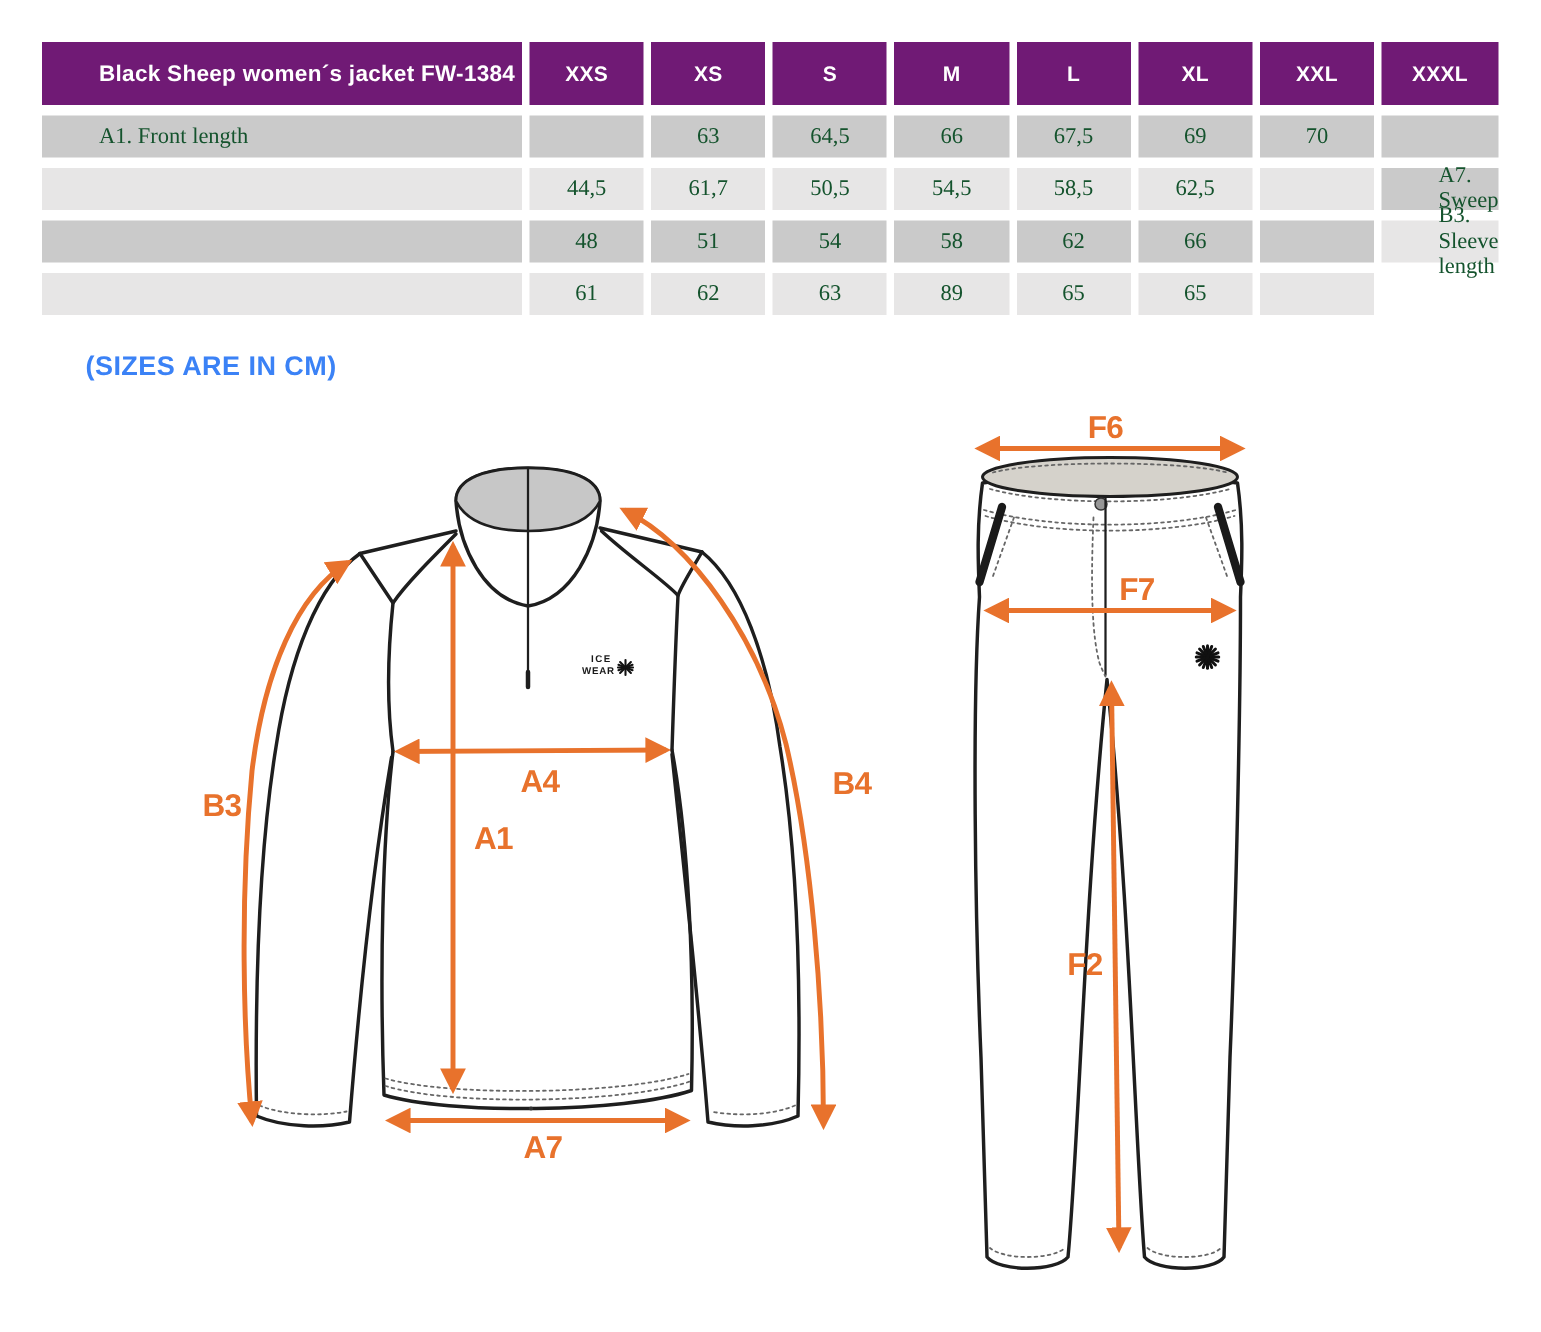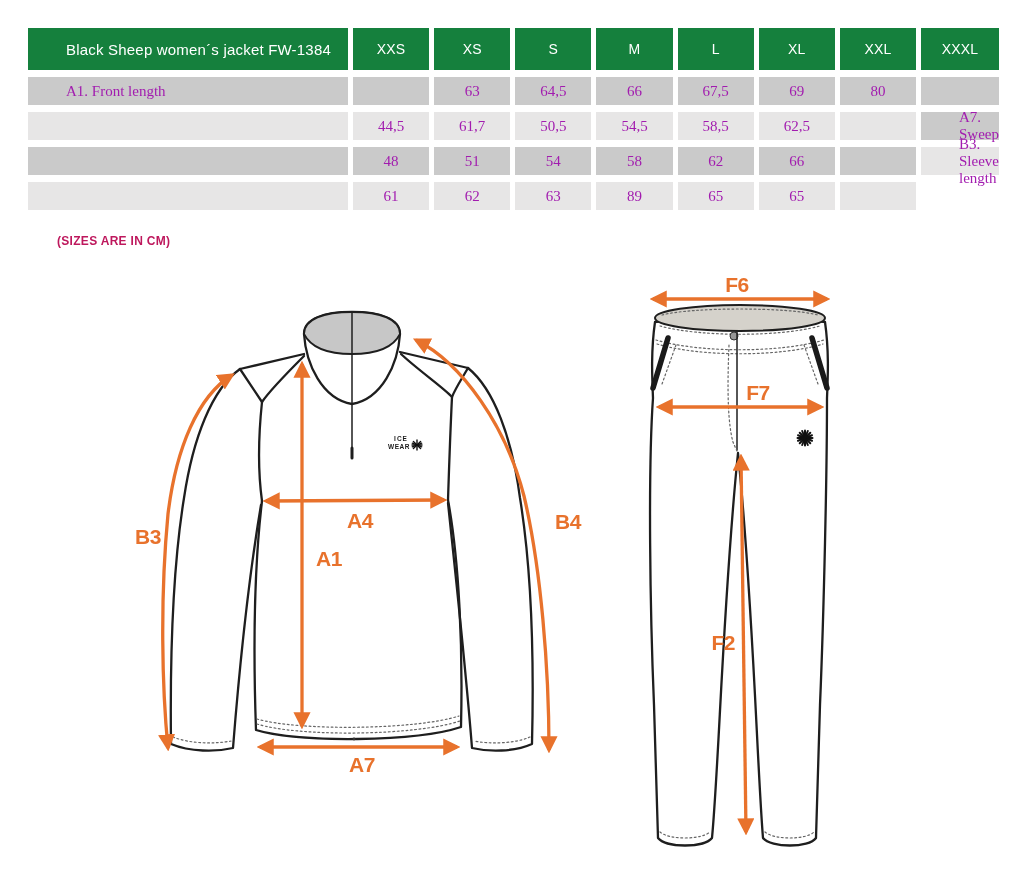--- a/index.html
+++ b/index.html
@@ -9,30 +9,30 @@
   }
   
   .size-table{
     position:absolute;left:28px;top:28px;width:971px;
     display:grid;
     grid-template-columns:320px repeat(8,1fr);
     grid-template-rows:42px repeat(4,28px);
     column-gap:5px;row-gap:7px;
   }
   .cell{display:flex;align-items:center;justify-content:center;}
-  .hc{background:#15803d;color:#ffffff;font-weight:normal;font-size:14px;letter-spacing:.2px;}
+  .hc{background:#701a75;color:#ffffff;font-weight:bold;font-size:14px;letter-spacing:.2px;}
   .tc{justify-content:flex-start;padding-left:38px;font-size:15px;}
-  .vc{font-family:"Liberation Serif",serif;font-size:15px;color:#a21caf;}
+  .vc{font-family:"Liberation Serif",serif;font-size:15px;color:#14532d;}
   .lc{justify-content:flex-start;padding-left:38px;}
   .rd{background:#CACACA;}
   .rl{background:#E7E6E6;}
   
   .cm-note{
     position:absolute;left:57px;top:234px;
-    color:#be185d;font-size:12px;font-weight:600;letter-spacing:.3px;
+    color:#3b82f6;font-size:18px;font-weight:600;letter-spacing:.3px;
   }
   
   .drawing{position:absolute;left:0;top:0;}
   .outline{fill:none;stroke:#1e1e1e;stroke-width:2.3;stroke-linecap:round;stroke-linejoin:round;}
   .thin{fill:none;stroke:#1e1e1e;stroke-width:1.5;stroke-linecap:round;}
   .stitch{fill:none;stroke:#666;stroke-width:1.2;stroke-dasharray:1.8,2.6;stroke-linecap:round;}
   .arrow{fill:none;stroke:#E8722C;stroke-width:3.3;}
   .dlabel{fill:#E8722C;font-family:"Liberation Sans",sans-serif;font-size:21px;font-weight:600;letter-spacing:-.5px;}
   .logo-txt{fill:#1a1a1a;font-family:"Liberation Sans",sans-serif;font-weight:bold;}
   .flake{stroke:#111;stroke-linecap:round;}
@@ -51,21 +51,21 @@
   <div class="cell hc">XXL</div>
   <div class="cell hc">XXXL</div>
 
   <div class="cell vc lc rd">A1. Front length</div>
   <div class="cell vc rd"></div>
   <div class="cell vc rd">63</div>
   <div class="cell vc rd">64,5</div>
   <div class="cell vc rd">66</div>
   <div class="cell vc rd">67,5</div>
   <div class="cell vc rd">69</div>
-  <div class="cell vc rd">80</div>
+  <div class="cell vc rd">70</div>
   <div class="cell vc rd"></div>
 
   <div class="cell vc rl"></div>
   <div class="cell vc rl">44,5</div>
   <div class="cell vc rl">61,7</div>
   <div class="cell vc rl">50,5</div>
   <div class="cell vc rl">54,5</div>
   <div class="cell vc rl">58,5</div>
   <div class="cell vc rl">62,5</div>
   <div class="cell vc rl"></div>

